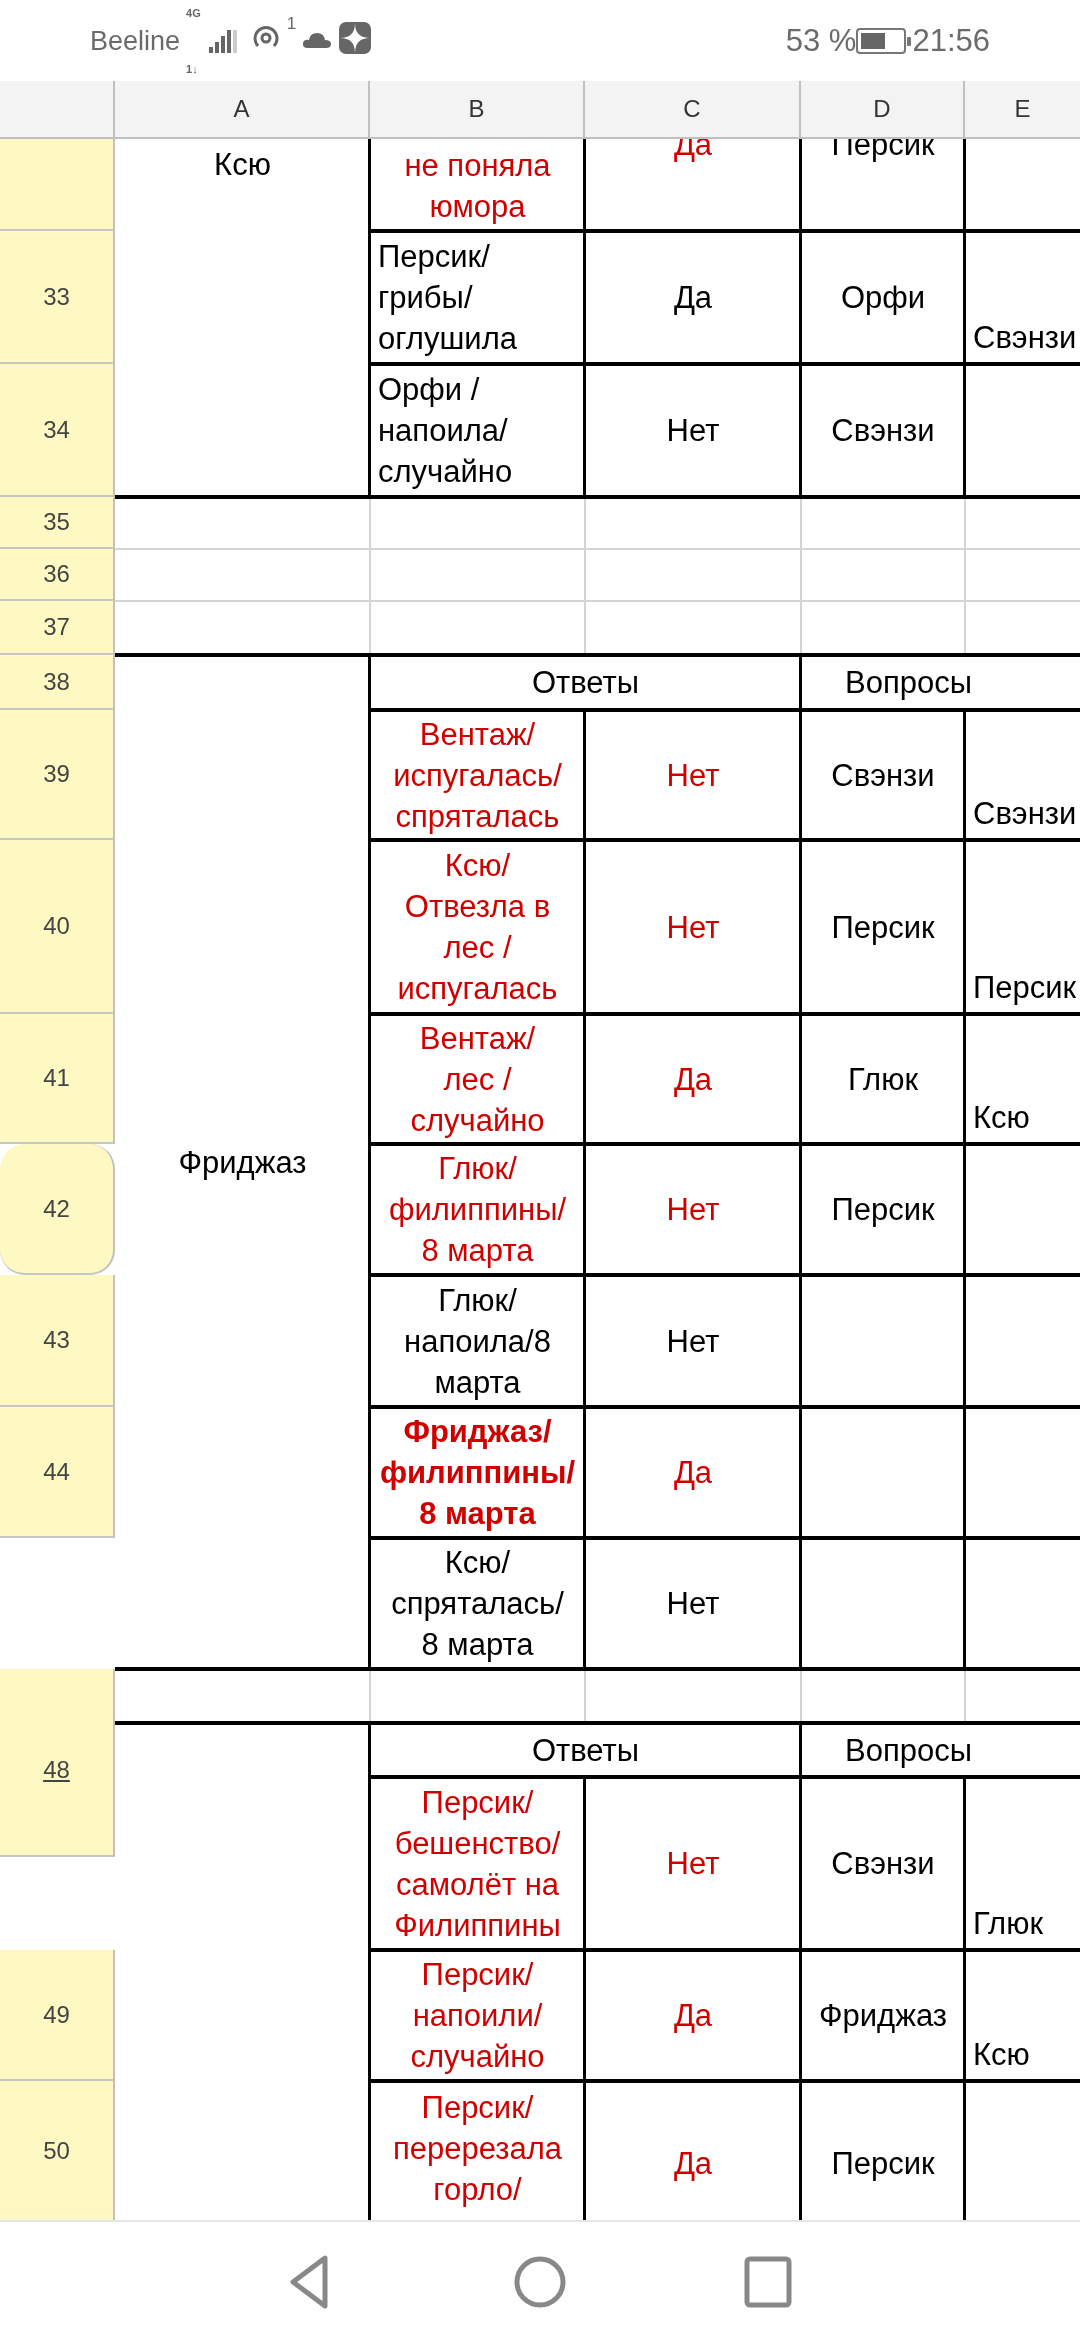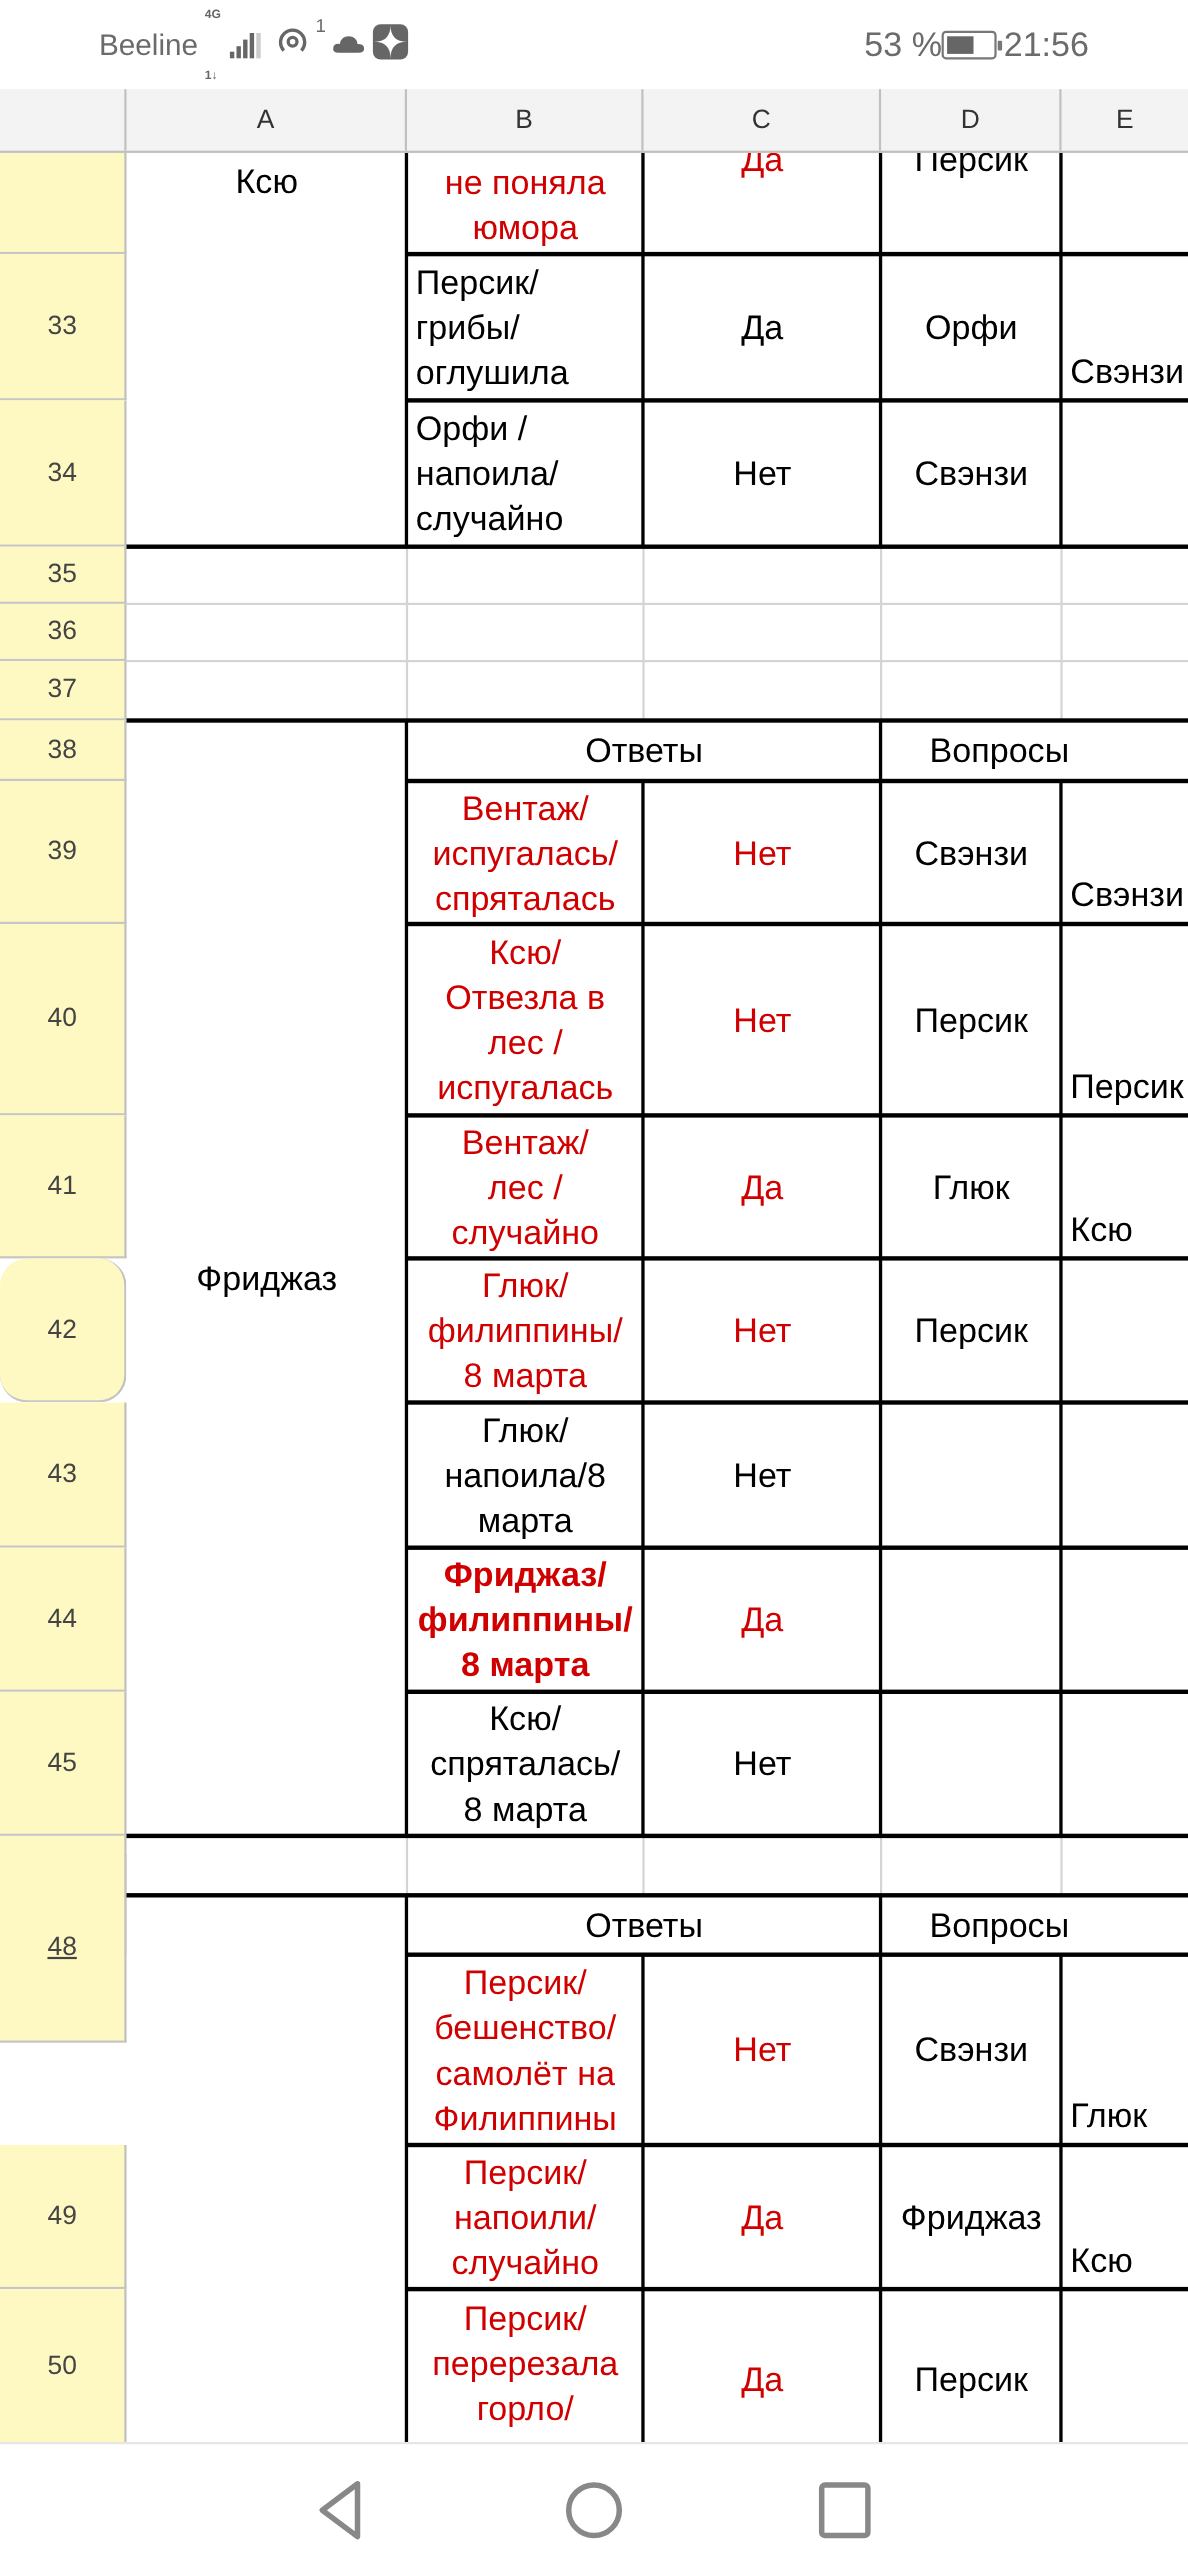--- a/index.html
+++ b/index.html
@@ -109,21 +109,20 @@
   <div class="rowhead" style="top:358px;height:52px;">35</div>
   <div class="rowhead" style="top:410px;height:52px;">36</div>
   <div class="rowhead" style="top:462px;height:54px;">37</div>
   <div class="rowhead" style="top:516px;height:55px;">38</div>
   <div class="rowhead" style="top:571px;height:130px;">39</div>
   <div class="rowhead" style="top:701px;height:174px;">40</div>
   <div class="rowhead" style="top:875px;height:130px;">41</div>
   <div class="rowhead" style="top:1005px;height:131px;border-radius:25px;">42</div>
   <div class="rowhead" style="top:1136px;height:132px;">43</div>
   <div class="rowhead" style="top:1268px;height:131px;">44</div>
-  <div class="rowhead" style="top:1399px;height:131px;">45</div>
   <div class="rowhead" style="top:1530px;height:54px;">46</div>
   <div class="rowhead" style="top:1584px;height:54px;">47</div>
   <div class="rowhead" style="top:1545px;height:173px;text-decoration:underline;">48</div>
   <div class="rowhead" style="top:1811px;height:131px;">49</div>
   <div class="rowhead" style="top:1942px;height:139px;border-bottom:none;">50</div>
 
   <div class="cell" style="left:115px;top:-41px;width:255px;height:133px;">Ксю</div>
   <div class="cell red" style="left:370px;top:-41px;width:215px;height:133px;padding-top:42px;">не поняла
 юмора</div>
   <div class="cell red" style="left:585px;top:-41px;width:216px;height:133px;align-items:flex-start;padding-top:26px;">Да</div>

